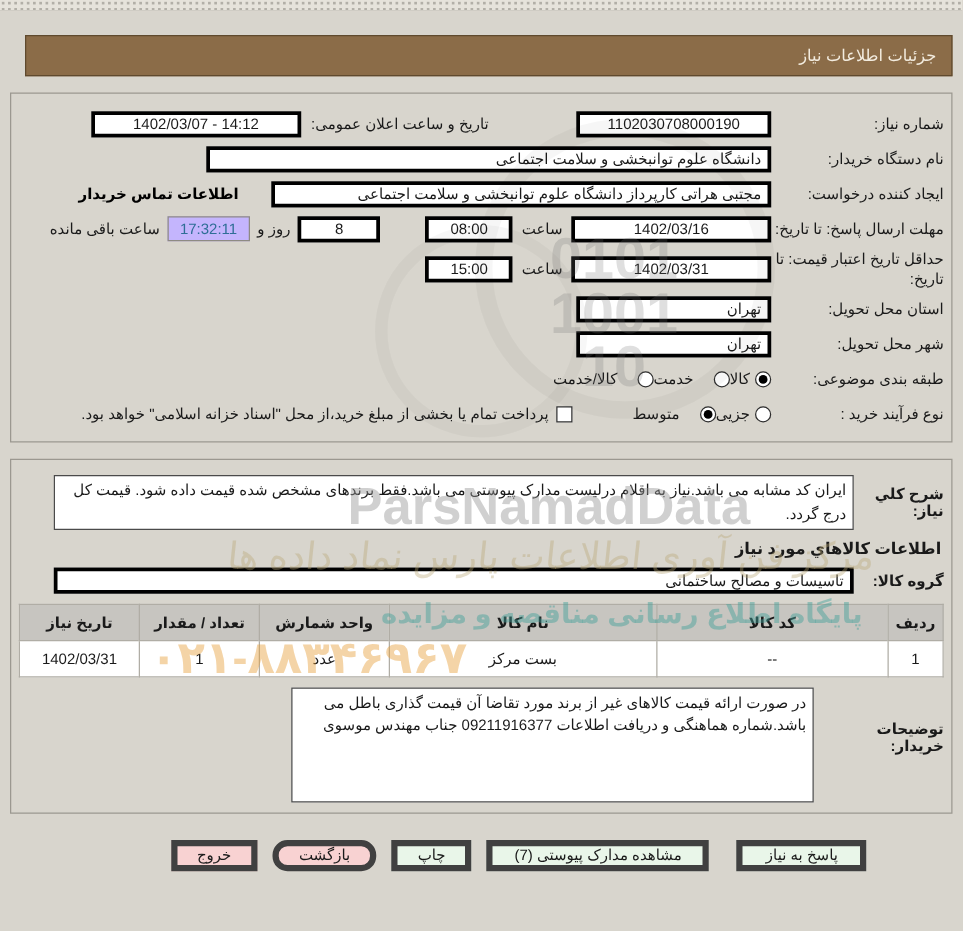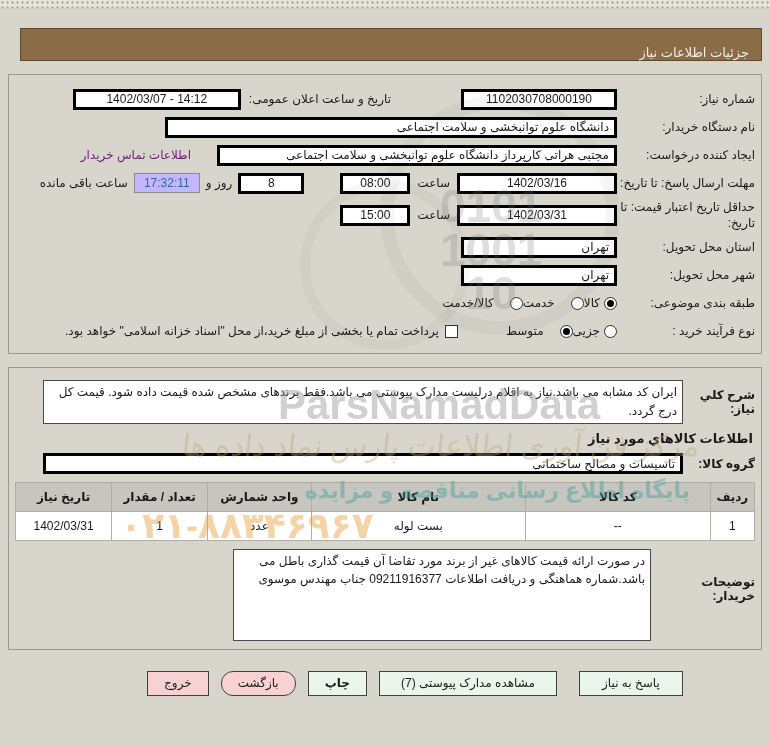--- a/index.html
+++ b/index.html
@@ -21,21 +21,21 @@
     border-bottom:1px solid #cfccc4;
   }
 
   
   .titlebar {
     margin:19px 8px 0 20px;
     height:33px;
     background:#8b6c48;
     border:1px solid #5f4a2e;
     color:#f3ecdf;
-    display:flex; align-items:flex-end;
+    display:flex; align-items:center;
     padding:0 12px;
     font-size:13px;
   }
 
   .panel {
     margin:13px 8px 0 8px;
     border:1px solid #9b9890;
     padding:8px 6px 6px 6px;
     position:relative;
   }
@@ -55,21 +55,21 @@
   }
   .ltr { direction:ltr; justify-content:center; }
   .areabox {
     background:#fff;
     border:1px solid #4a4a4a;
     padding:2px 5px;
     font-size:12px;
     line-height:1.55;
   }
 
-  .link { color:#701a75; cursor:pointer; }
+  .link { color:#000000; cursor:pointer;font-weight:bold; }
 
   .countdown {
     background:#c4b5fd;
     border:1px solid #8e8b83;
     color:#2e6e96;
     height:20px; width:66px;
     display:flex; align-items:center; justify-content:center;
     direction:ltr; font-size:12px;
   }
 
@@ -109,21 +109,21 @@
 
   
   .btnrow {
     margin-top:21px;
     display:flex; flex-direction:row; justify-content:center; align-items:center;
     gap:12px;
     padding-left:60px;
   }
   .btn {
     height:25px;
-    border:1px solid #404040;
+    border:5px solid #404040;
     display:inline-flex; align-items:center; justify-content:center;
     padding:0 16px; font-size:12px; cursor:pointer; background:#eaf6ea;
   }
   .btn.green { background:#e9f6e9; }
   .btn.pink  { background:#f8d2d2; }
 
   
   .wm { position:absolute; pointer-events:none; z-index:6; }
   .wm-brand {
     left:278px; top:381px;
@@ -268,39 +268,39 @@
           <th style="width:29%;">نام کالا</th>
           <th style="width:14%;">واحد شمارش</th>
           <th style="width:13%;">تعداد / مقدار</th>
           <th style="width:13%;">تاریخ نیاز</th>
         </tr>
       </thead>
       <tbody>
         <tr>
           <td>1</td>
           <td>--</td>
-          <td>بست لوله</td>
+          <td>بست مرکز</td>
           <td>عدد</td>
           <td class="ltr">1</td>
           <td class="ltr">1402/03/31</td>
         </tr>
       </tbody>
     </table>
 
     <div class="frow" style="align-items:flex-start;margin-bottom:2px;">
       <span class="blbl" style="flex:0 0 104px;width:104px;padding-top:26px;padding-left:12px;">توضیحات خریدار:</span>
       <div class="areabox" style="width:418px;height:92px;">در صورت ارائه قیمت کالاهای غیر از برند مورد تقاضا آن قیمت گذاری باطل می باشد.شماره هماهنگی و دریافت اطلاعات 09211916377 جناب مهندس موسوی</div>
     </div>
 
   </div>
 
   <div class="btnrow">
     <div class="btn green" style="min-width:104px;">پاسخ به نیاز</div>
     <div class="btn green" style="min-width:178px;margin-right:10px;">مشاهده مدارک پیوستی (7)</div>
-    <div class="btn green" style="min-width:56px;font-weight:bold;">چاپ</div>
+    <div class="btn green" style="min-width:56px;">چاپ</div>
     <div class="btn pink" style="min-width:60px;border-radius:12px;">بازگشت</div>
     <div class="btn pink" style="min-width:48px;">خروج</div>
   </div>
 
   <div class="wm wm-ornament"></div>
   <div class="wm wm-ornament2"></div>
   <div class="wm wm-digits">
     <div>0101</div>
     <div>1001</div>
     <div>10</div>

